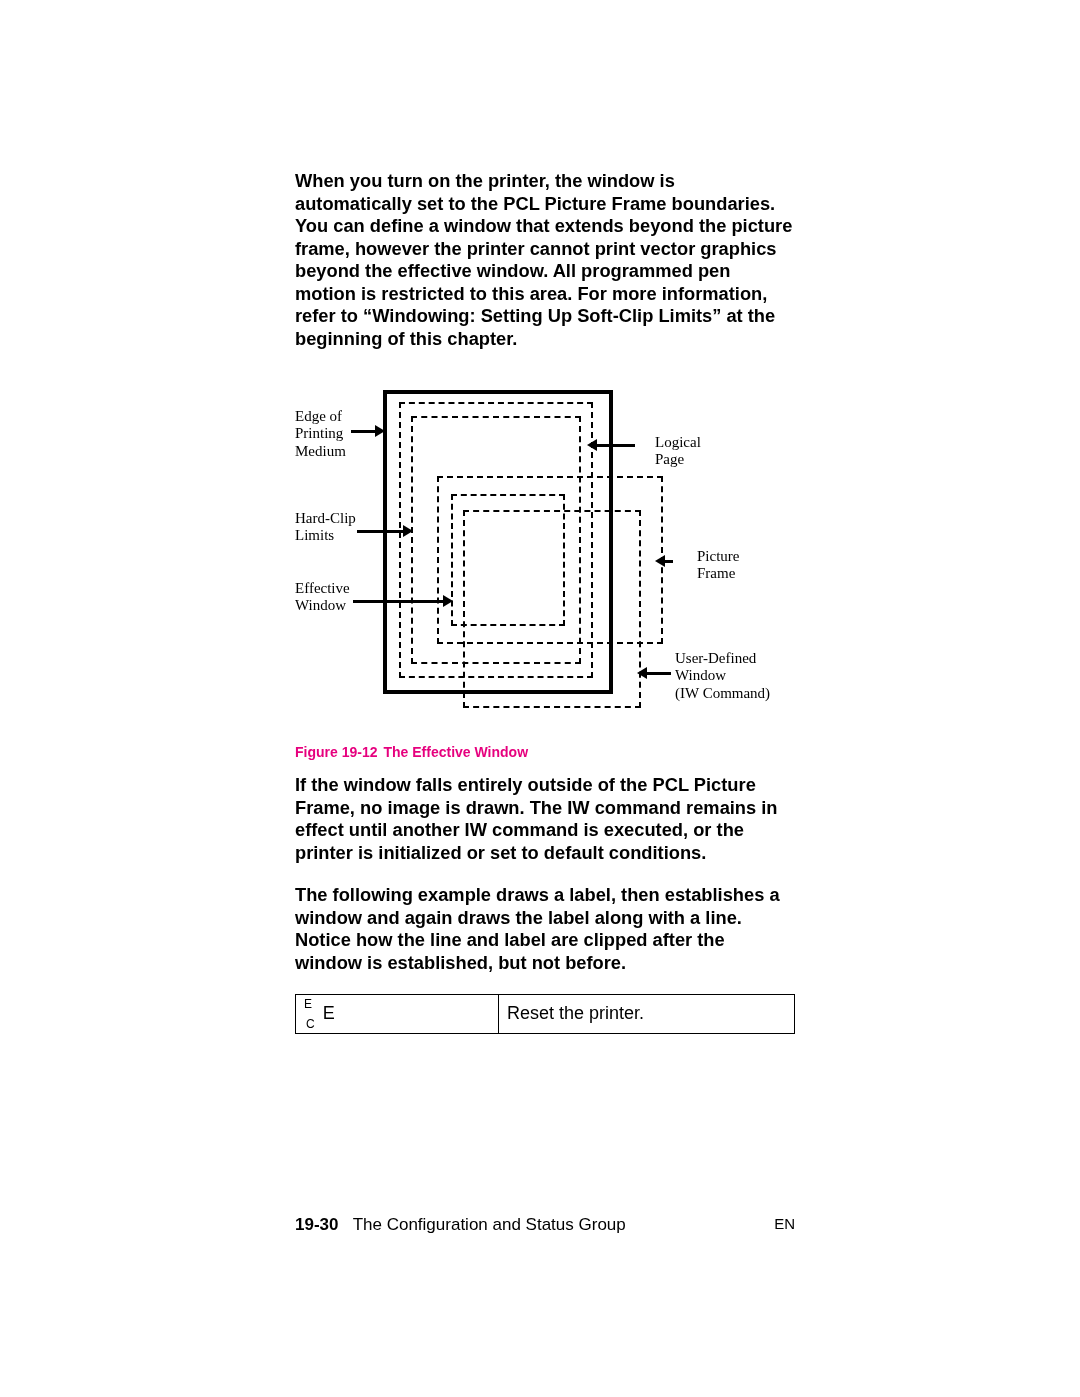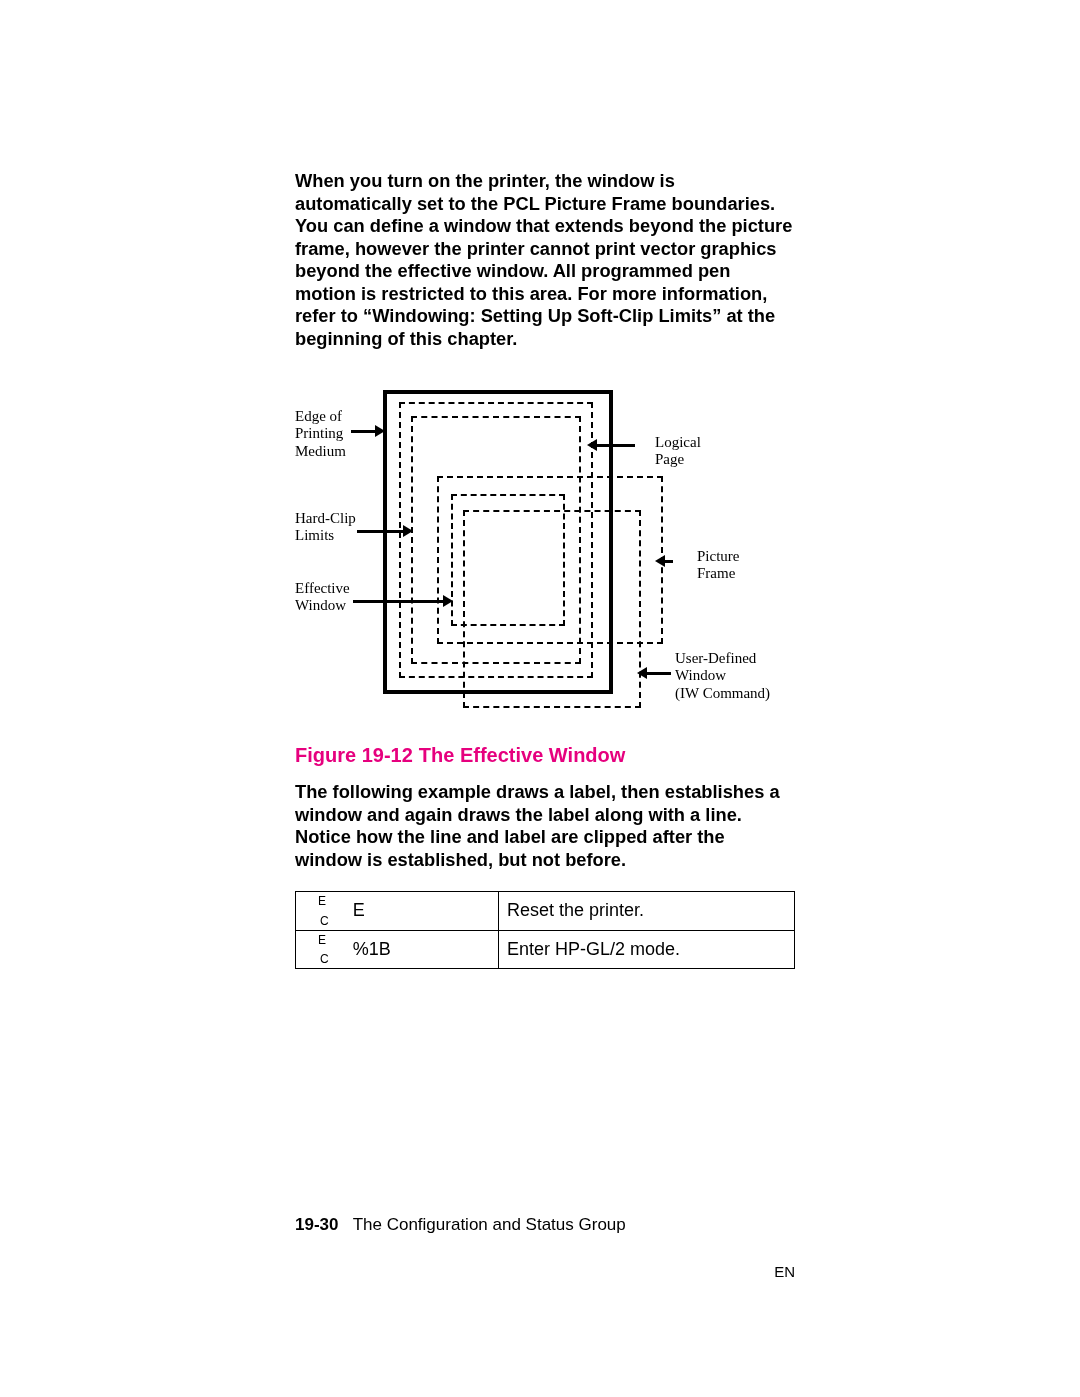--- a/index.html
+++ b/index.html
@@ -18,21 +18,21 @@
     top: 170px;
     width: 500px;
   }
   .para {
     font-size: 18.3px;
     line-height: 1.23;
     margin: 0 0 20px 0;
     font-weight: bold;
   }
   .caption {
-    font-size: 20px;
+    font-size: 14px;
     font-weight: bold;
     color: #e6007e;
     margin: 14px 0 14px 0;
   }
   .caption .lbl {
     margin-right: 6px;
   }
   .table-title {
     font-size: 18px;
     font-weight: bold;
@@ -46,43 +46,42 @@
   }
   table.cmd td {
     border: 1px solid #000;
     padding: 6px 8px 6px 8px;
     vertical-align: middle;
   }
   table.cmd td.col1 { width: 186px; }
   .esc {
     display: inline-block;
     position: relative;
-    padding-right: 18px;
-    margin-left: 14px;
+    padding-right: 2px;
   }
   .esc sup {
     font-size: 12px;
     position: relative;
     top: -4px;
   }
   .esc sub {
     font-size: 12px;
     position: relative;
     bottom: -4px;
     left: -6px;
   }
   .footer {
     position: absolute;
     left: 295px;
     top: 1215px;
     width: 500px;
     font-size: 17px;
   }
   .footer .pn { font-weight: bold; }
-  .footer .right { float: right; font-size: 15px; margin-top: 48px; }
+  .footer .right { float: right; font-size: 15px; }
   
   .diagram {
     position: relative;
     width: 500px;
     height: 340px;
     margin: 40px 0 6px 0;
     font-family: "Times New Roman", Times, serif;
   }
   .solid-box {
     position: absolute;
@@ -162,36 +161,31 @@
 
     <div class="lbl-diag" style="left:380px; top:260px;">User-Defined<br>Window<br>(IW Command)</div>
     <div class="arrow" style="left:350px; top:282px; width:26px; height:3px;"></div>
     <div class="arrow-head-l" style="left:342px; top:277px;"></div>
   </div>
 
   <div class="caption">
     <span class="lbl">Figure 19-12</span><span>The Effective Window</span>
   </div>
 
+  <p class="para">If the window falls entirely outside of the PCL Picture Frame, no image is drawn. The IW command remains in effect until another IW command is executed, or the printer is initialized or set to default conditions.</p>
   <p class="para">The following example draws a label, then establishes a window and again draws the label along with a line. Notice how the line and label are clipped after the window is established, but not before.</p>
 
 
   <table class="cmd">
     <tbody>
         <tr>
       <td class="col1">
         <span class="esc"><sup>E</sup><sub>C</sub></span><span>E</span>
       </td>
       <td>Reset the printer.</td>
-    </tr>
-    <tr>
-      <td class="col1">
-        <span class="esc"><sup>E</sup><sub>C</sub></span><span>%1B</span>
-      </td>
-      <td>Enter HP-GL/2 mode.</td>
     </tr>
   </tbody>
     </table>
 
 </div>
 
 <div class="footer">
   <span class="pn">19-30</span>&nbsp;&nbsp;&nbsp;<span>The Configuration and Status Group</span>
   <span class="right">EN</span>
 </div>

